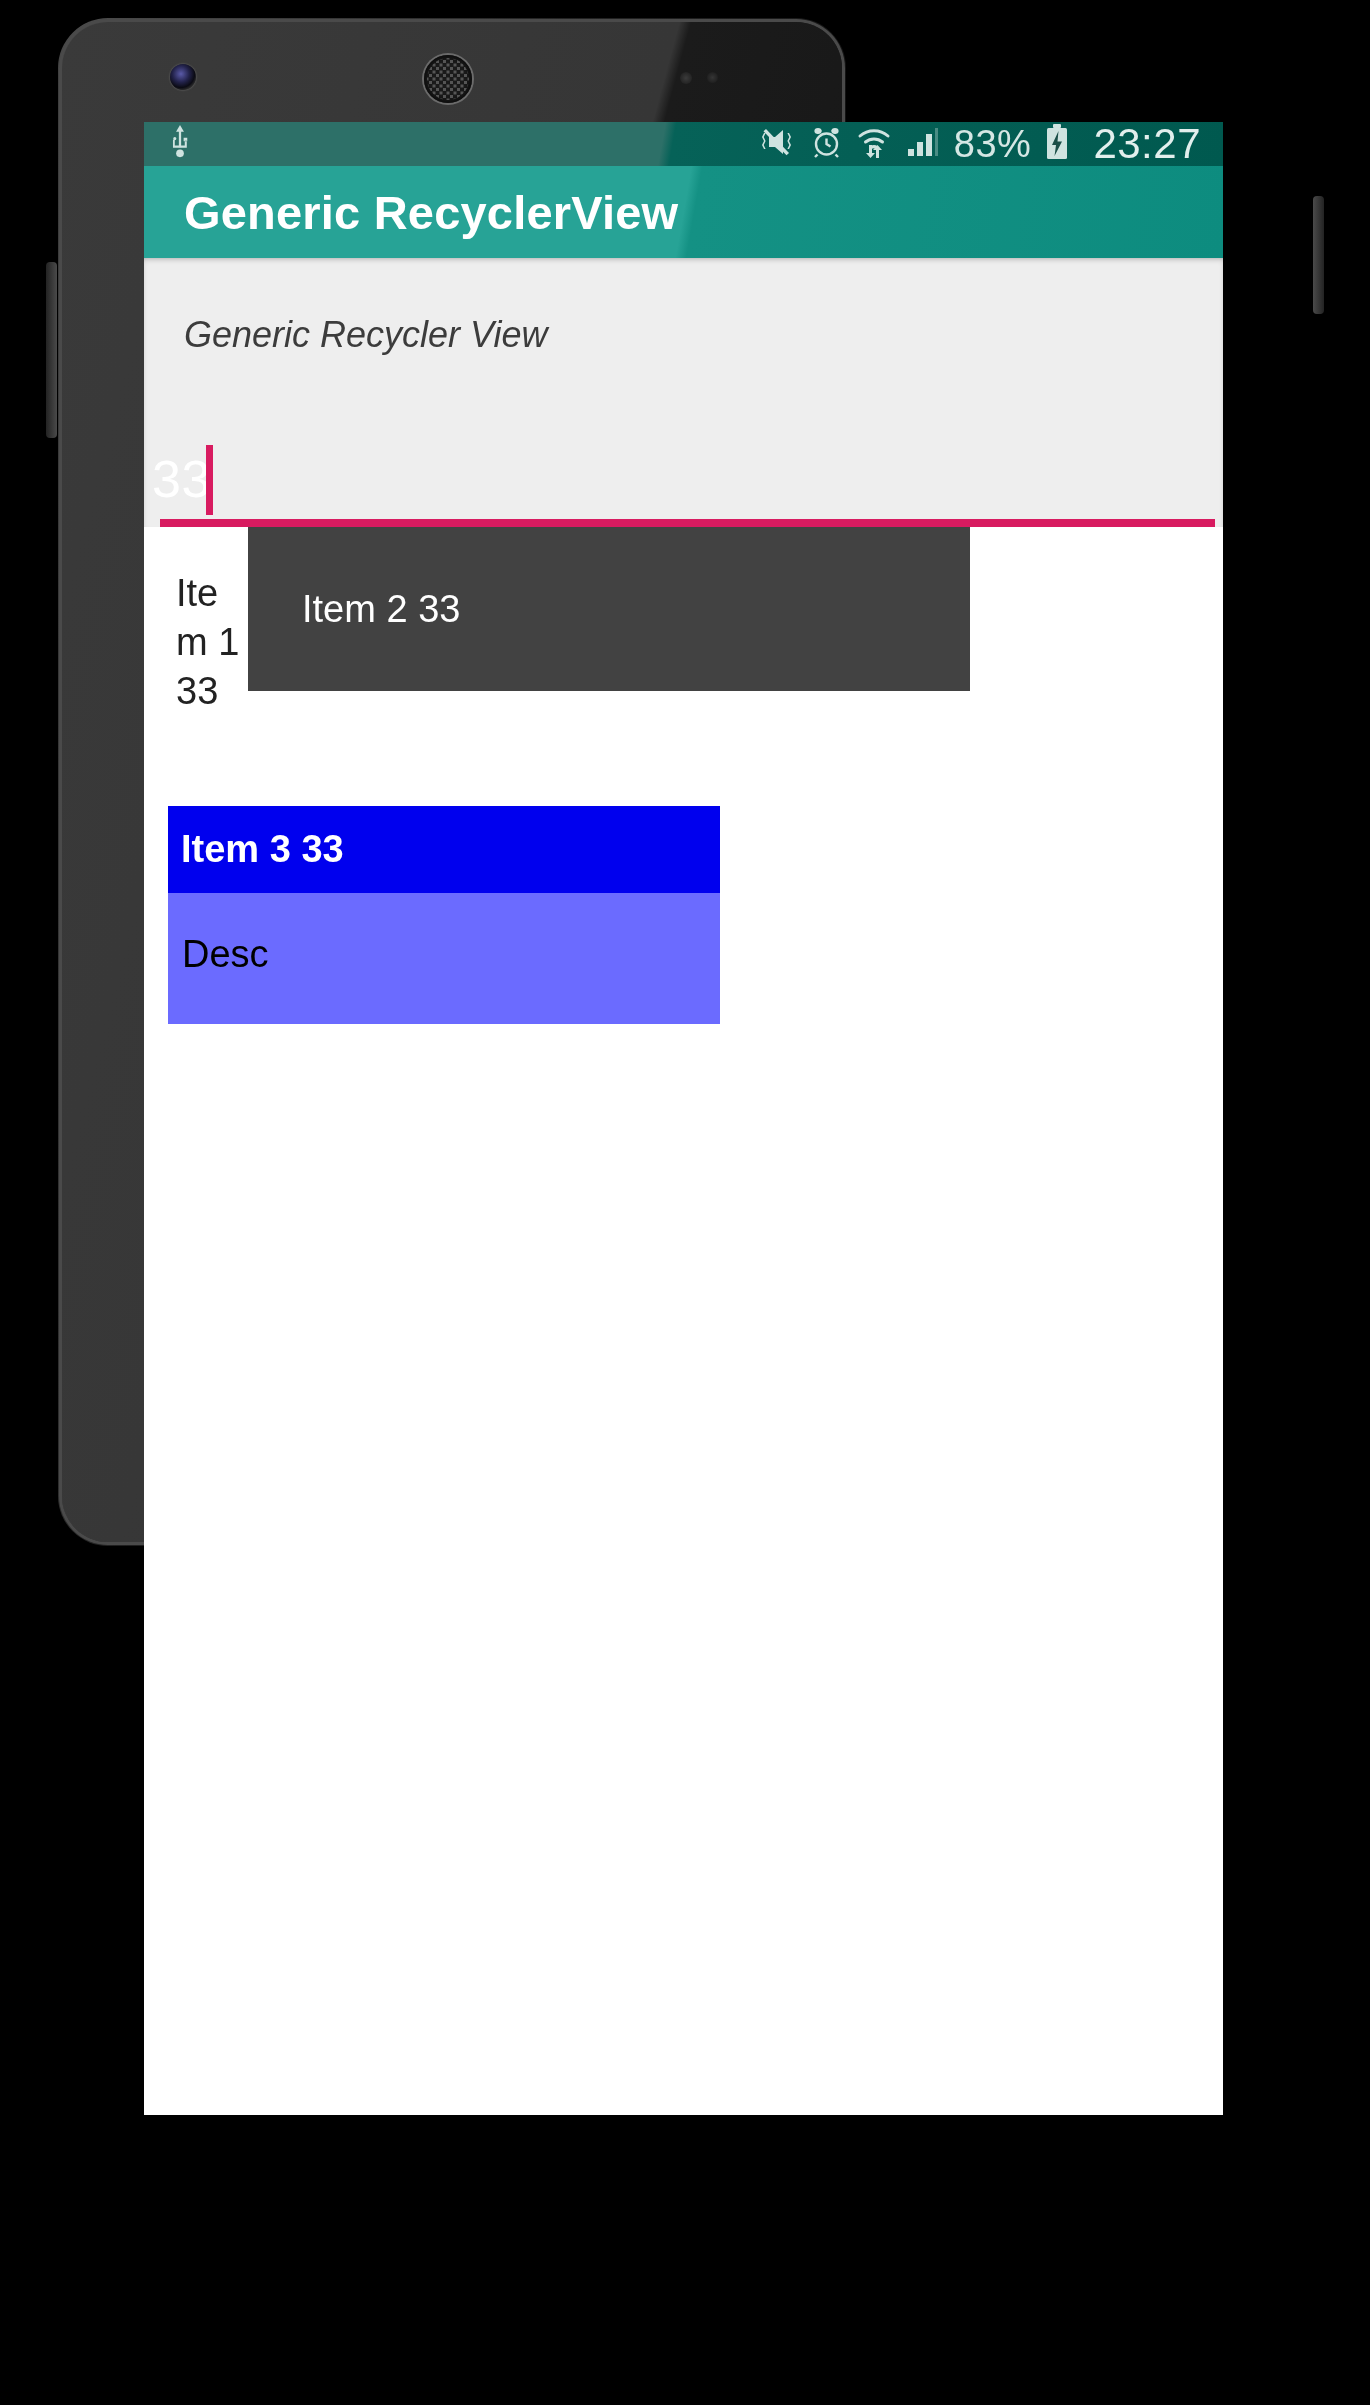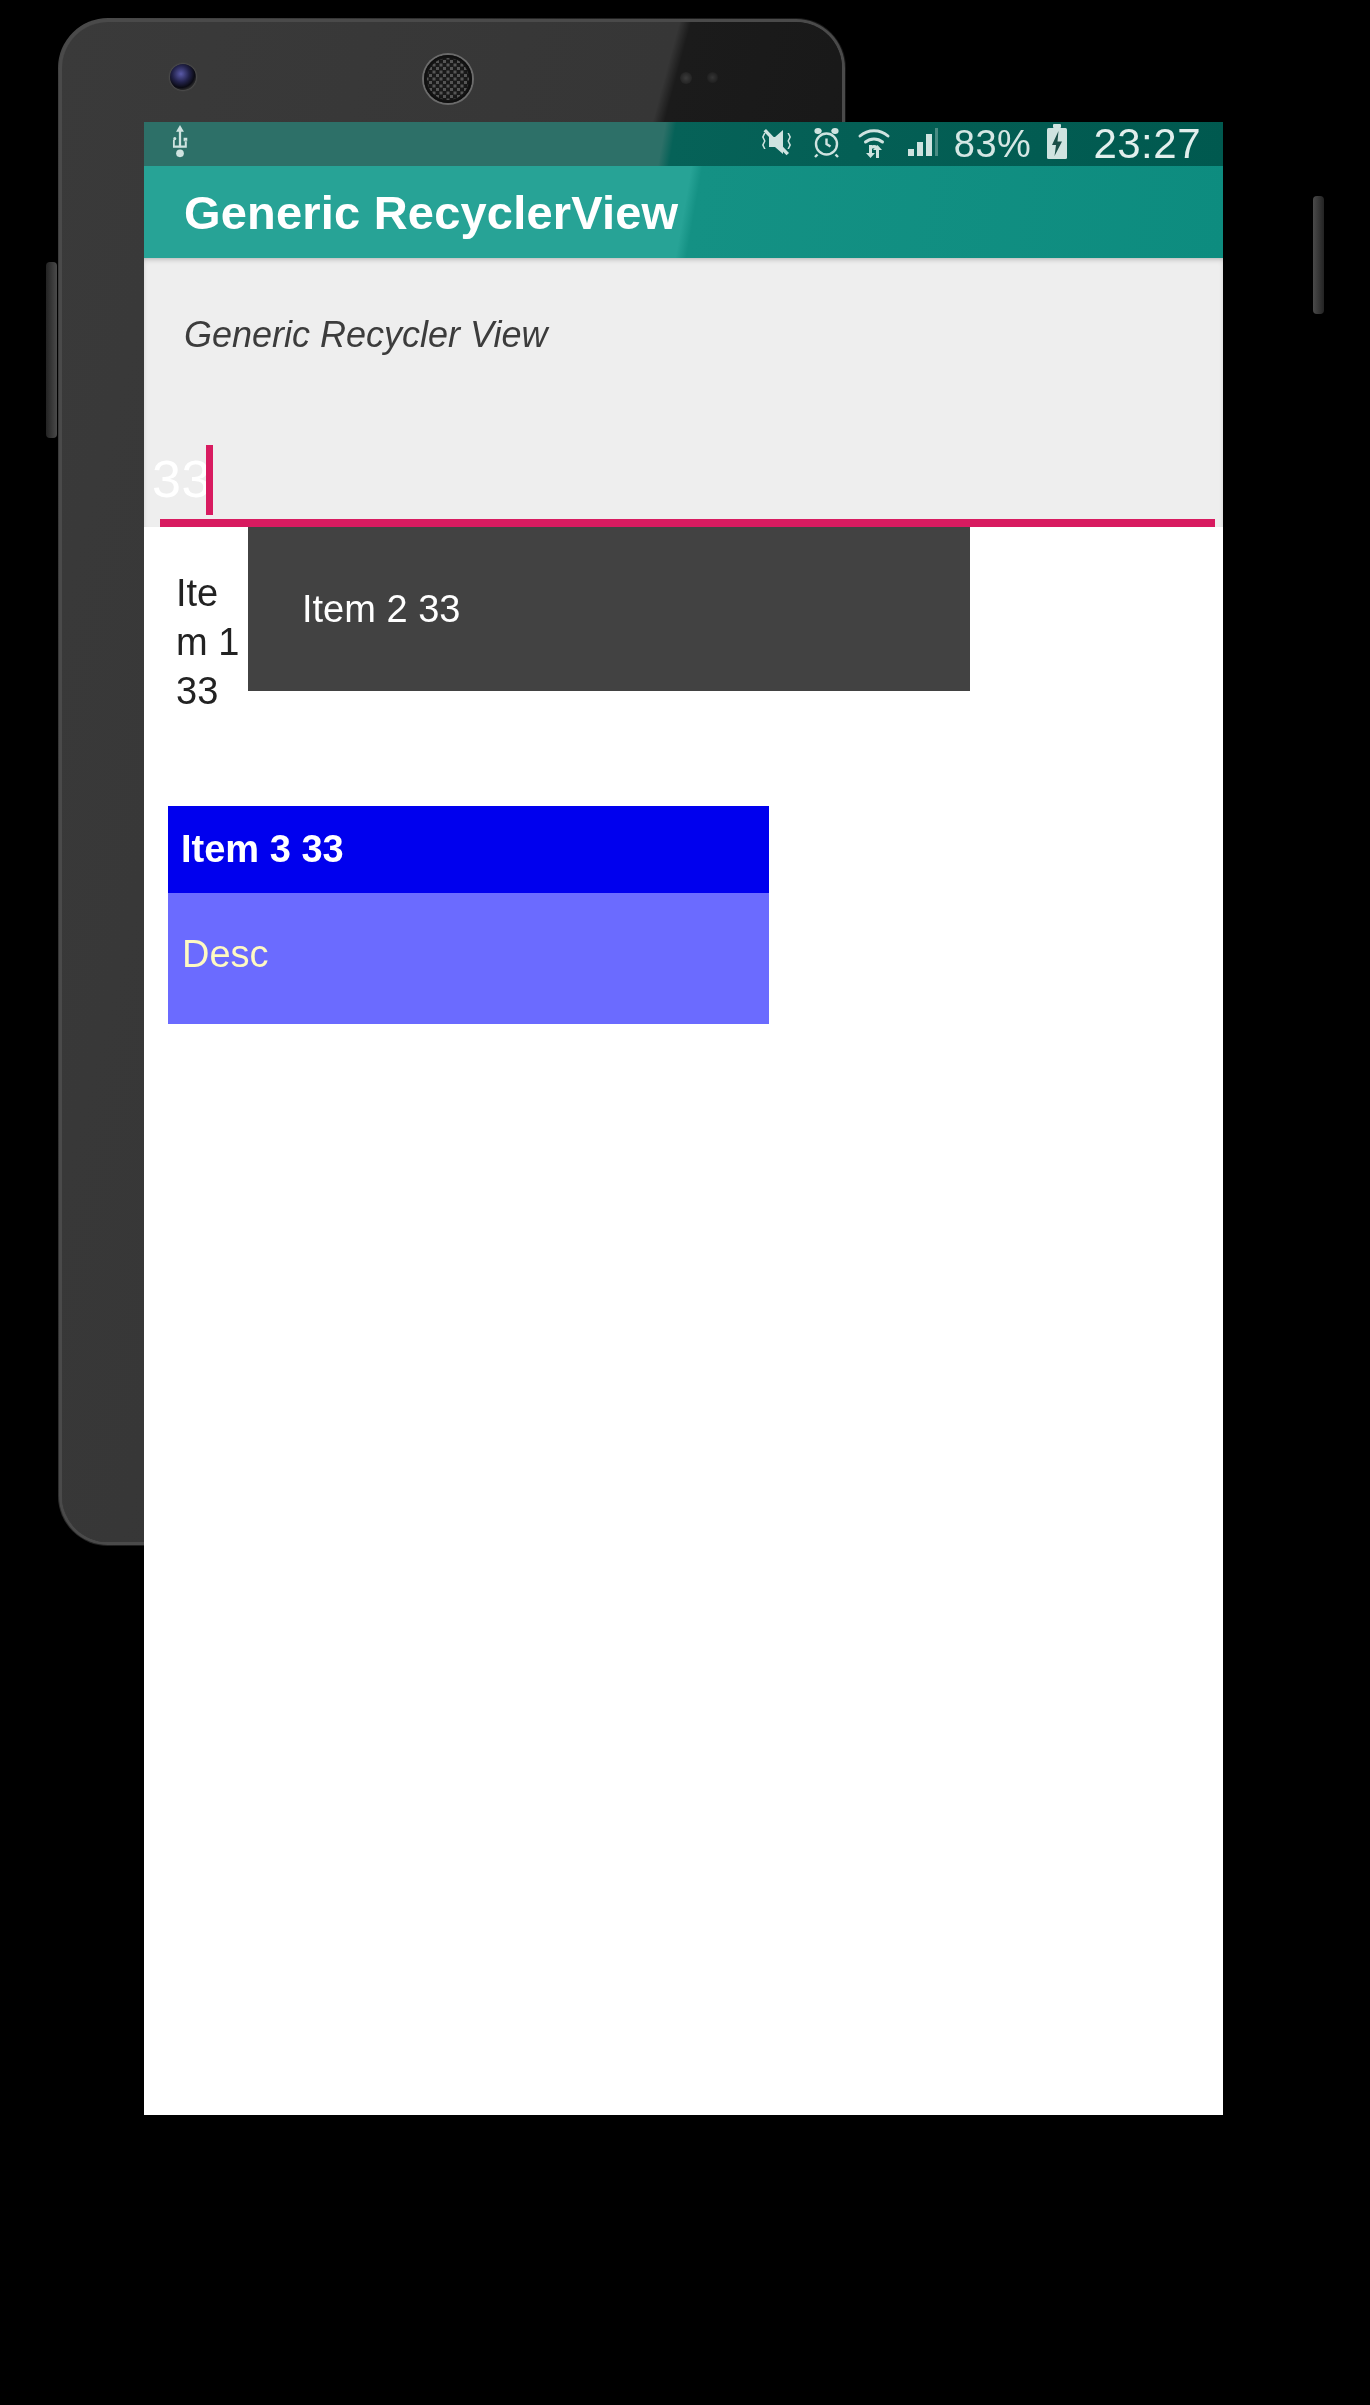--- a/index.html
+++ b/index.html
@@ -187,32 +187,32 @@
     align-items:center;
     padding-left:54px;
     color:#ffffff;
     font-size:38px;
   }
 
   
   .item3{
     margin-top:90px;
     margin-left:24px;
-    width:601px;
+    width:552px;
   }
   .item3-title{
     background:#0000ee;
     color:#ffffff;
     font-size:38px;
     font-weight:bold;
     padding:22px 0 22px 13px;
   }
   .item3-desc{
     background:#6b6bff;
-    color:#fef9c3;
+    color:#000000;
     font-size:38px;
     padding:40px 0 48px 14px;
   }
 </style>
 </head>
 <body>
 
 <div class="phone-body-outer"></div>
 <div class="phone-body"></div>
 <div class="btn-power"></div>

